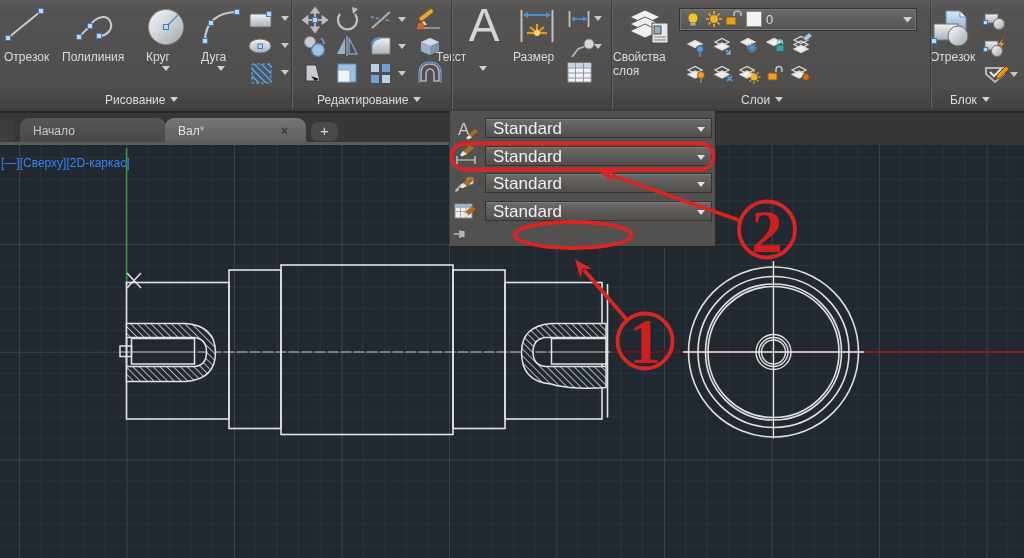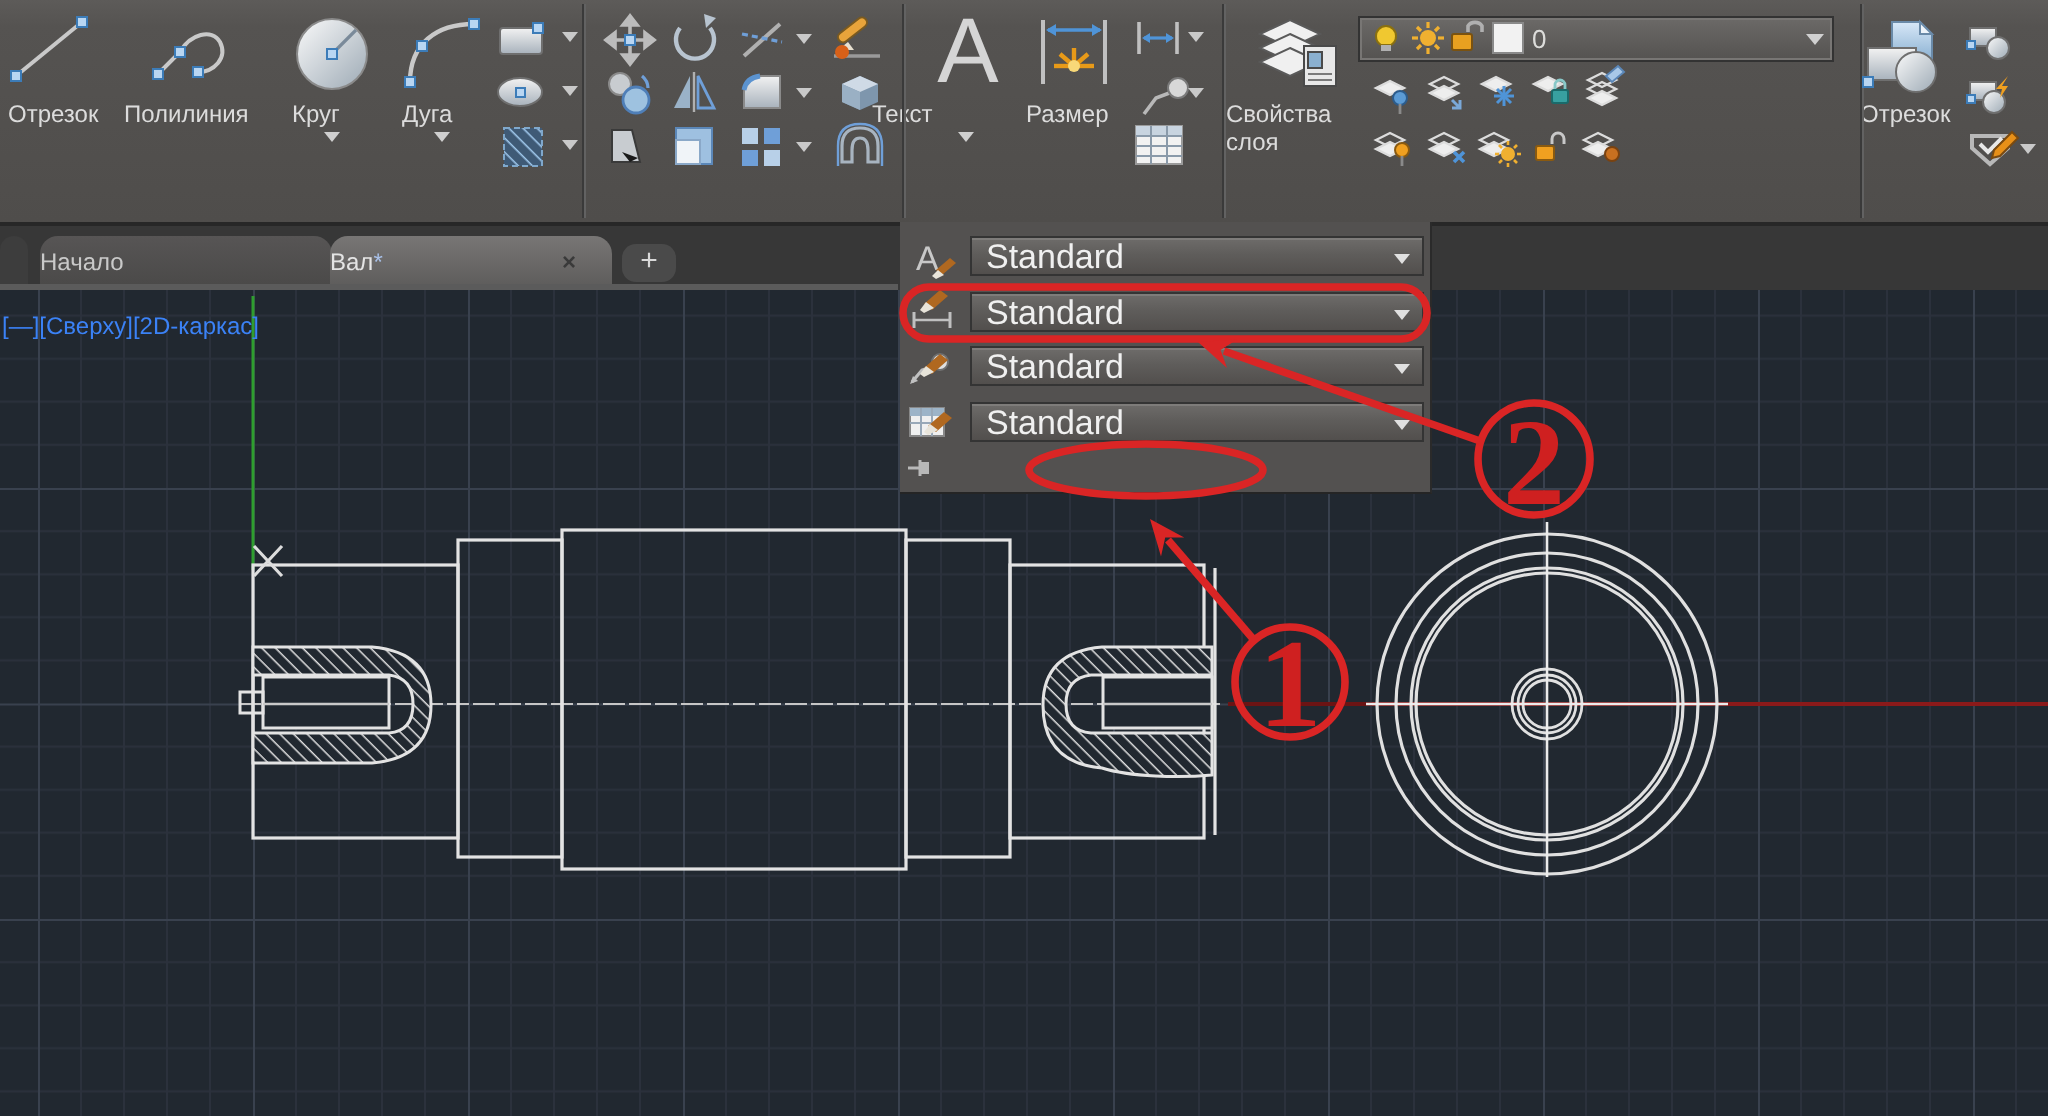--- a/index.html
+++ b/index.html
@@ -18,21 +18,21 @@
   .vsep{position:absolute;top:2px;width:1px;height:107px;background:#3a3a3a;
      border-right:1px solid #626262;}
   .biglabel{position:absolute;font-size:12px;color:#dcdcdc;text-align:left;white-space:nowrap;}
   .ddtri{position:absolute;width:0;height:0;border-left:4px solid transparent;
      border-right:4px solid transparent;border-top:5px solid #cfcfcf;}
   
   #tabbar{left:0;top:111px;width:1024px;height:34px;background:#373737;
      border-top:2px solid #272727;}
   #tabstrip{left:0;top:142px;width:449px;height:6px;background:#5b5b5b;}
   .tab{position:absolute;top:5px;height:26px;border-radius:9px 9px 0 0;
-     font-size:12px;text-align:left;line-height:26px;box-sizing:border-box;}
+     font-size:12px;text-align:left;padding-left:13px;line-height:26px;box-sizing:border-box;}
   
   #canvas{left:0;top:145px;width:1024px;height:413px;background:#212830;}
   
   #flyout{left:450px;top:111px;width:266px;height:136px;background:#535150;
      border-right:1px solid #2a2a2a;border-bottom:1px solid #252525;box-sizing:border-box;}
   .combo{position:absolute;left:35px;width:227px;height:20px;box-sizing:border-box;
      background:linear-gradient(#6e6c6a,#5f5d5b 45%,#524f4d);
      border:1px solid #343434;box-shadow:inset 0 1px 0 #7e7c7a;
      color:#f0f0f0;font-size:17px;line-height:19px;padding-left:7px;}
   .combo .arr{position:absolute;right:6px;top:8px;width:0;height:0;
@@ -41,20 +41,26 @@
   #flyfoot{position:absolute;left:0;top:109px;width:266px;height:27px;
      background:linear-gradient(#504e4d,#434241);}
   #flyfoot .txt{position:absolute;left:0;width:246px;text-align:center;top:6px;
      font-size:13px;color:#d8d2c8;}
 </style>
 </head>
 <body>
 <div id="page">
 
   <div class="abs" id="ribbon"></div>
+  <div class="abs" id="labelrow">
+    <div class="plabel" style="left:105px;">Рисование<span class="tri"></span></div>
+    <div class="plabel" style="left:317px;">Редактирование<span class="tri"></span></div>
+    <div class="plabel" style="left:741px;">Слои<span class="tri"></span></div>
+    <div class="plabel" style="left:950px;">Блок<span class="tri"></span></div>
+  </div>
   <div class="biglabel" style="left:4px;top:50px;width:56px;">Отрезок</div>
   <div class="biglabel" style="left:62px;top:50px;width:76px;">Полилиния</div>
   <div class="biglabel" style="left:146px;top:50px;width:40px;">Круг</div>
   <div class="biglabel" style="left:201px;top:50px;width:40px;">Дуга</div>
   <div class="ddtri" style="left:162px;top:66px;"></div>
   <div class="ddtri" style="left:217px;top:66px;"></div>
   <div class="biglabel" style="left:436px;top:50px;width:40px;">Текст</div>
   <div class="ddtri" style="left:479px;top:66px;"></div>
   <div class="biglabel" style="left:513px;top:50px;width:50px;">Размер</div>
   <div class="biglabel" style="left:613px;top:50px;width:64px;">Свойства<br>слоя</div>

